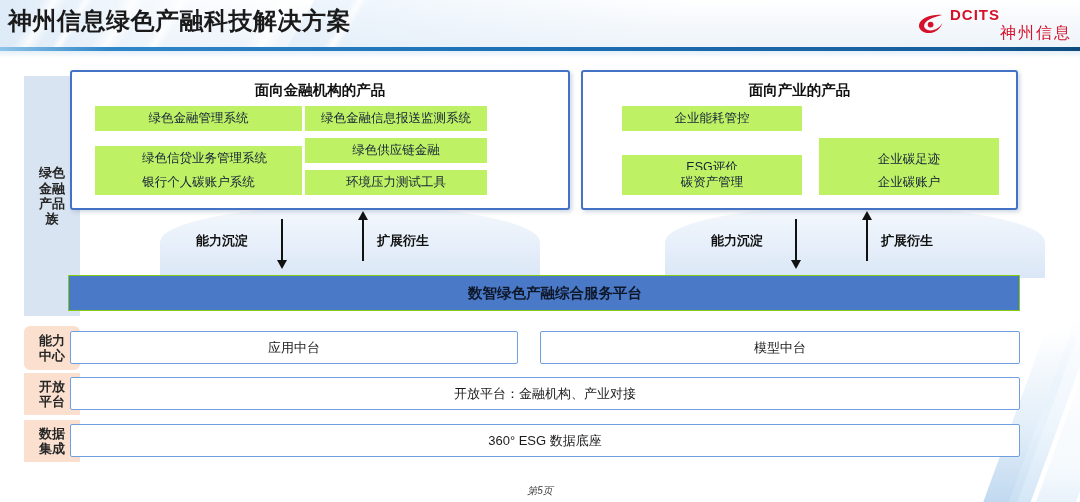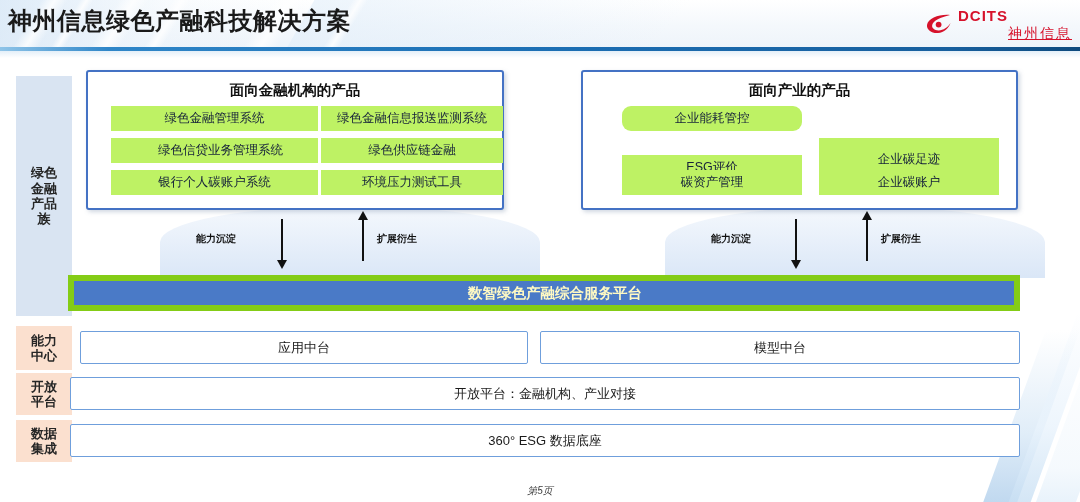--- a/index.html
+++ b/index.html
@@ -28,58 +28,58 @@
   .hrule{position:absolute;left:0;top:47px;width:1080px;height:4px;
      background:linear-gradient(90deg,#8fc4e8 0%,#2f86c8 10%,#1c6fb4 50%,#175f9e 88%,#0e4a7d 100%);z-index:5;}
   .hrule-soft{position:absolute;left:0;top:51px;width:1080px;height:7px;
      background:linear-gradient(180deg,rgba(226,238,248,.95),rgba(255,255,255,0));z-index:4;}
 
   
   .logo{position:absolute;right:8px;top:8px;height:32px;display:flex;align-items:center;gap:5px;z-index:7;}
   .logo-mark{width:28px;height:24px;position:relative;flex:0 0 auto;}
   .logo-text{display:flex;flex-direction:row;line-height:1;}
   .logo-en{font-size:15px;font-weight:bold;color:#d6122b;letter-spacing:1px;}
-  .logo-cn{font-size:14px;color:#d6122b;letter-spacing:2px;margin-top:18px;text-decoration:underline;}
+  .logo-cn{font-size:16px;color:#d6122b;letter-spacing:2px;margin-top:18px;}
 
   
   .swoosh{position:absolute;right:-10px;bottom:-40px;width:120px;height:230px;overflow:hidden;z-index:0;}
   .swoosh i{position:absolute;display:block;transform:skewX(-20deg);border-radius:2px;}
   .sw1{left:34px;top:18px;width:34px;height:230px;background:linear-gradient(180deg,rgba(255,255,255,0) 0%,rgba(214,231,246,.75) 45%,rgba(150,190,228,.85) 100%);}
   .sw2{left:66px;top:0px;width:22px;height:230px;background:linear-gradient(180deg,rgba(255,255,255,0) 0%,rgba(233,243,252,.8) 50%,rgba(185,214,239,.8) 100%);}
   .sw3{left:86px;top:30px;width:40px;height:210px;background:linear-gradient(180deg,rgba(255,255,255,0) 0%,rgba(244,249,253,.9) 60%,rgba(210,230,247,.9) 100%);}
 
   
   .hill{position:absolute;border-radius:50% 50% 0 0;
      background:linear-gradient(180deg,rgba(226,236,249,.35) 0%,rgba(214,228,246,.9) 100%);z-index:1;}
 
   
-  .side{position:absolute;left:16px;text-align:center;display:flex;align-items:center;justify-content:center;
+  .side{position:absolute;left:24px;text-align:center;display:flex;align-items:center;justify-content:center;
      font-size:13px;font-weight:bold;color:#262626;line-height:1.18;z-index:3;}
   .side-blue{background:#d9e4f2;}
   .side-peach{background:#fbe0cf;}
 
   
   .panel{position:absolute;background:#ffffff;border:2px solid #4472c4;border-radius:3px;
      box-shadow:2px 2px 4px rgba(120,140,170,.35);z-index:3;box-sizing:border-box;}
   .panel-title{position:absolute;left:0;right:0;top:9px;text-align:center;
      font-size:14.5px;font-weight:bold;color:#111;}
   .tile{position:absolute;background:#bef264;display:flex;align-items:center;justify-content:center;
      font-size:12.5px;color:#15213a;box-sizing:border-box;}
 
   
-  .arrowlbl{position:absolute;font-size:10px;font-weight:bold;color:#111;z-index:4;white-space:nowrap;}
+  .arrowlbl{position:absolute;font-size:13px;font-weight:bold;color:#111;z-index:4;white-space:nowrap;}
   .arrow{position:absolute;width:2px;background:#111;z-index:4;}
   .arrow.down::after{content:"";position:absolute;left:-4px;bottom:-8px;width:0;height:0;
      border-left:5px solid transparent;border-right:5px solid transparent;border-top:9px solid #111;}
   .arrow.up::after{content:"";position:absolute;left:-4px;top:-8px;width:0;height:0;
      border-left:5px solid transparent;border-right:5px solid transparent;border-bottom:9px solid #111;}
 
   
-  .platbar{position:absolute;background:#4a7ac7;border:6px solid #84cc16;display:flex;align-items:center;
-     justify-content:center;color:#fef9c3;font-size:14.5px;font-weight:bold;box-sizing:border-box;z-index:3;padding-left:22px;}
+  .platbar{position:absolute;background:#4a7ac7;border:1px solid #84cc16;display:flex;align-items:center;
+     justify-content:center;color:#0f172a;font-size:14.5px;font-weight:bold;box-sizing:border-box;z-index:3;padding-left:22px;}
   .rowbox{position:absolute;background:#fff;border:1.6px solid #6f9fdc;border-radius:2px;
      display:flex;align-items:center;justify-content:center;font-size:13px;color:#1b1b1b;
      box-sizing:border-box;z-index:3;}
 
   .footer{position:absolute;left:0;right:0;bottom:4px;text-align:center;font-size:10px;
      font-style:italic;color:#3b3b3b;z-index:4;margin-top:25px;}
 </style>
 </head>
 <body>
 
@@ -120,65 +120,65 @@
 
   <div class="hill" style="left:160px;top:206px;width:380px;height:72px;"></div>
   <div class="hill" style="left:665px;top:206px;width:380px;height:72px;"></div>
 
   <div class="side side-blue" style="top:76px;width:56px;height:240px;">
     <span style="white-space:pre-line">绿色
 金融
 产品
 族</span>
   </div>
-  <div class="side side-peach" style="top:326px;width:56px;height:44px;">
+  <div class="side side-peach" style="top:326px;width:56px;height:44px;border-radius:6px;">
     <span style="white-space:pre-line">能力
 中心</span>
   </div>
   <div class="side side-peach" style="top:373px;width:56px;height:42px;">
     <span style="white-space:pre-line">开放
 平台</span>
   </div>
   <div class="side side-peach" style="top:420px;width:56px;height:42px;">
     <span style="white-space:pre-line">数据
 集成</span>
   </div>
 
-  <div class="panel" style="left:70px;top:70px;width:418px;height:140px;margin-left:16px;">
+  <div class="panel" style="left:70px;top:70px;width:500px;height:140px;">
     <div class="panel-title">面向金融机构的产品</div>
     <div class="tile" style="left:23px;top:34px;width:207px;height:25px;">绿色金融管理系统</div>
     <div class="tile" style="left:233px;top:34px;width:182px;height:25px;">绿色金融信息报送监测系统</div>
-    <div class="tile" style="left:23px;top:66px;width:207px;height:25px;padding-left:12px;">绿色信贷业务管理系统</div>
+    <div class="tile" style="left:23px;top:74px;width:207px;height:25px;padding-left:12px;">绿色信贷业务管理系统</div>
     <div class="tile" style="left:233px;top:66px;width:182px;height:25px;">绿色供应链金融</div>
     <div class="tile" style="left:23px;top:98px;width:207px;height:25px;">银行个人碳账户系统</div>
     <div class="tile" style="left:233px;top:98px;width:182px;height:25px;">环境压力测试工具</div>
   </div>
 
   <div class="panel" style="left:581px;top:70px;width:437px;height:140px;">
     <div class="panel-title">面向产业的产品</div>
-    <div class="tile" style="left:39px;top:34px;width:180px;height:25px;border-radius:9px;">企业能耗管控</div>
+    <div class="tile" style="left:39px;top:34px;width:180px;height:25px;">企业能耗管控</div>
     <div class="tile" style="left:39px;top:83px;width:180px;height:25px;">ESG评价</div>
     <div class="tile" style="left:236px;top:66px;width:180px;height:42px;">企业碳足迹</div>
     <div class="tile" style="left:39px;top:98px;width:180px;height:25px;">碳资产管理</div>
     <div class="tile" style="left:236px;top:98px;width:180px;height:25px;">企业碳账户</div>
   </div>
 
   <div class="arrowlbl" style="left:196px;top:232px;">能力沉淀</div>
   <div class="arrow down" style="left:281px;top:219px;height:42px;"></div>
   <div class="arrow up" style="left:362px;top:219px;height:42px;"></div>
   <div class="arrowlbl" style="left:377px;top:232px;">扩展衍生</div>
 
   <div class="arrowlbl" style="left:711px;top:232px;">能力沉淀</div>
   <div class="arrow down" style="left:795px;top:219px;height:42px;"></div>
   <div class="arrow up" style="left:866px;top:219px;height:42px;"></div>
   <div class="arrowlbl" style="left:881px;top:232px;">扩展衍生</div>
 
   <div class="platbar" style="left:68px;top:275px;width:952px;height:36px;">数智绿色产融综合服务平台</div>
 
-  <div class="rowbox" style="left:80px;top:331px;width:448px;height:33px;">应用中台</div>
+  <div class="rowbox" style="left:70px;top:331px;width:448px;height:33px;">应用中台</div>
   <div class="rowbox" style="left:540px;top:331px;width:480px;height:33px;">模型中台</div>
 
   <div class="rowbox" style="left:70px;top:377px;width:950px;height:33px;">开放平台：金融机构、产业对接</div>
 
   <div class="rowbox" style="left:70px;top:424px;width:950px;height:33px;">360° ESG 数据底座</div>
 
   <div class="footer">第5页</div>
 </div>
 
 </body></html>

